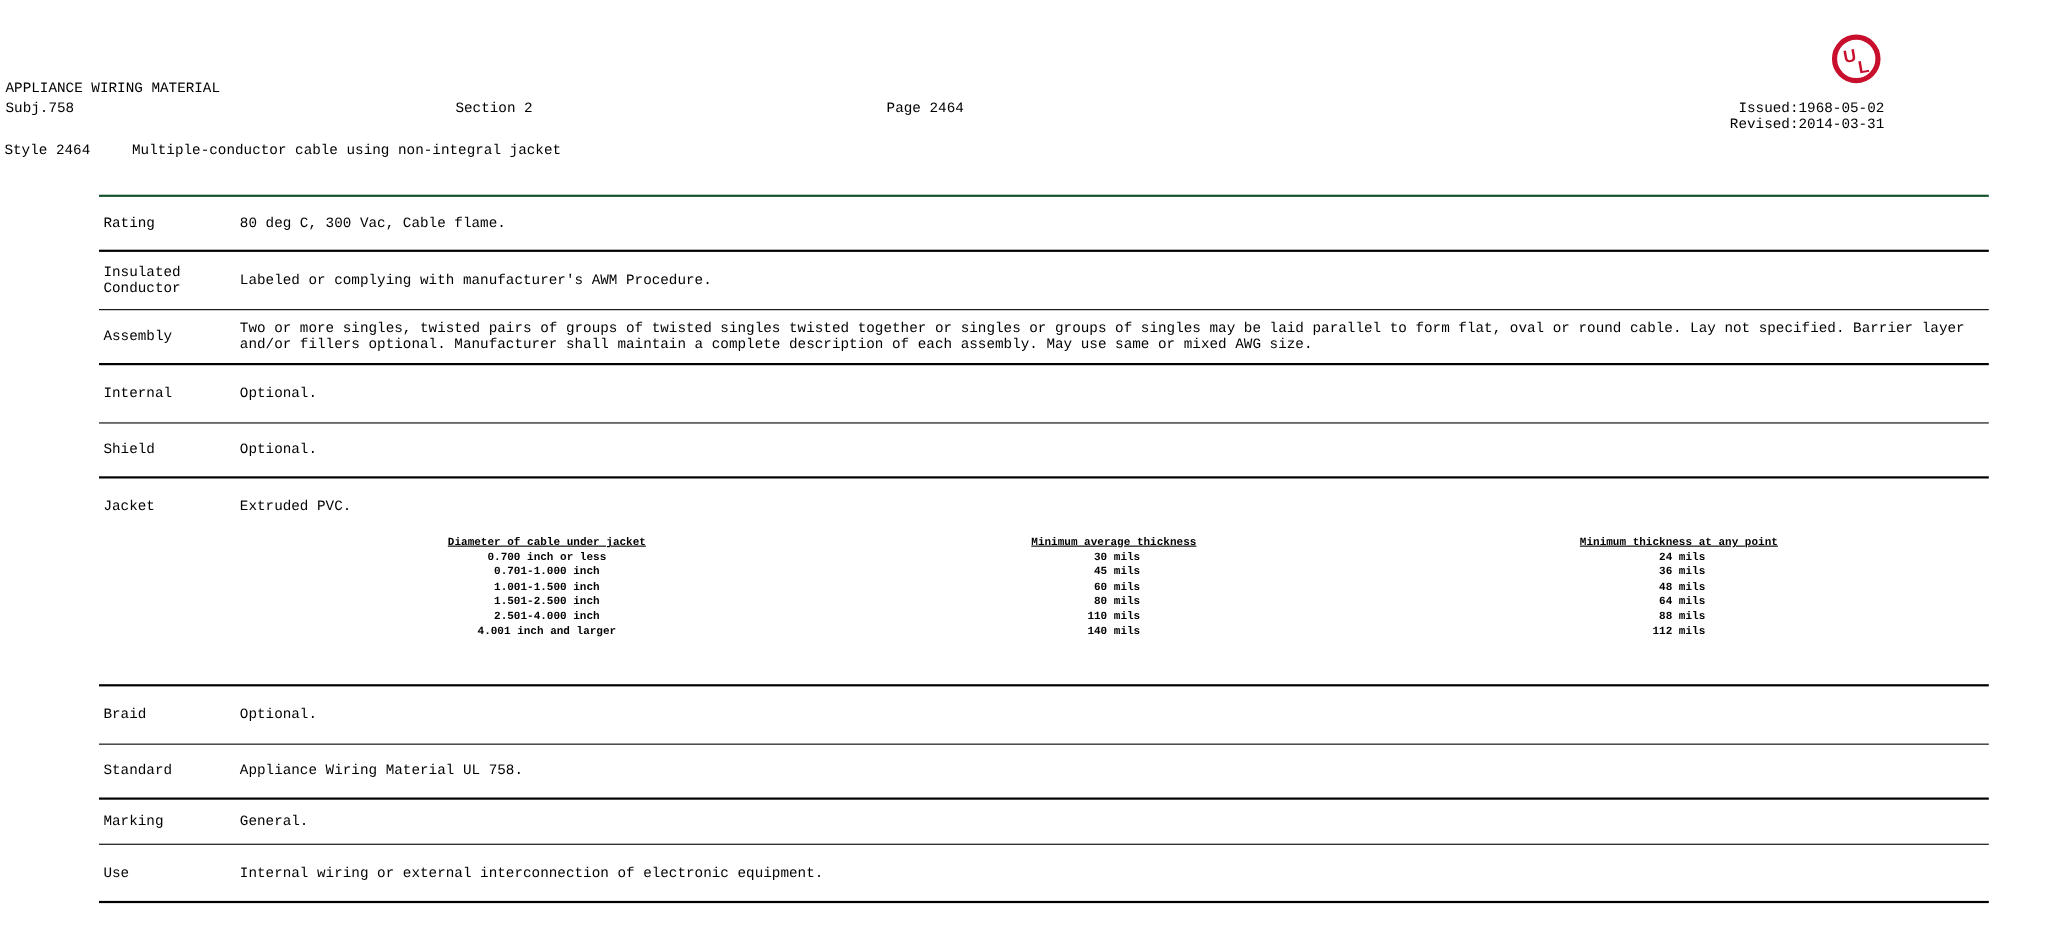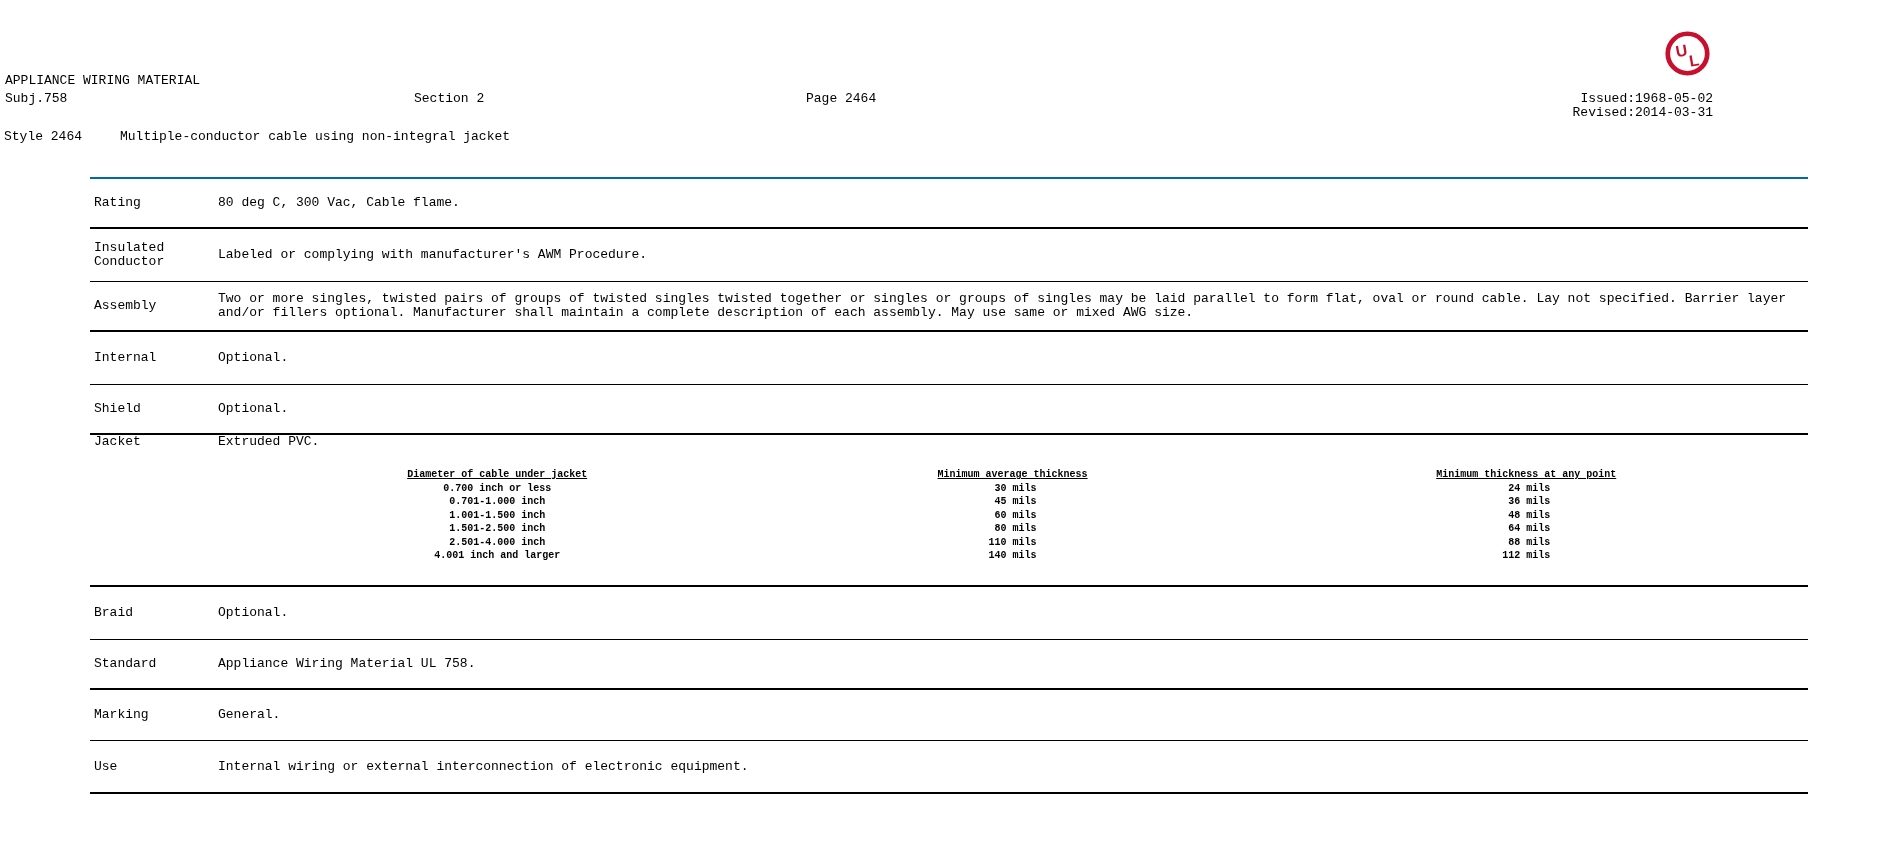--- a/index.html
+++ b/index.html
@@ -15,29 +15,29 @@
   .doc-title   { left:5px;  top:74px; }
   .subject     { left:5px;  top:92px; }
   .section     { left:414px; top:92px; }
   .page-number { left:806px; top:92px; }
   .dates       { right:168px; top:92px; text-align:right; }
   .logo-wrap   { left:1664px; top:30px; width:47px; height:47px; }
   .style-number { left:4px;  top:130px; }
   .style-desc   { left:120px; top:130px; }
 
   
-  .spec { position:absolute; left:90px; top:177px; width:1718px; border-top:2px solid #0369a1; }
+  .spec { position:absolute; left:90px; top:177px; width:1718px; border-top:2px solid #14532d; }
   .row  { display:flex; align-items:center; border-bottom:2px solid #000; }
   .row.thin { border-bottom-width:1px; }
-  .h50 { height:50px; } .h51 { height:51px; } .h53 { height:53px; }
+  .h50 { height:50px; } .h51 { height:41px; } .h53 { height:53px; }
   .row-label { width:128px; padding-left:4px; flex-shrink:0; }
   .row-value { flex:1; padding-right:10px; }
 
   
-  .jacket-row { display:block; height:152px; border-bottom:2px solid #000; }
+  .jacket-row { display:block; height:189px; padding-top:19px; border-bottom:2px solid #000; }
   .jacket-top { display:flex; }
   .subtable { position:relative; margin-top:19px; height:95px;
               font-size:10px; line-height:13.5px; }
   .subcol { position:absolute; top:0; transform:translateX(-50%);
             text-align:center; white-space:nowrap; width:max-content;font-weight:bold; }
   .subcol.c1 { left:23.7%; }
   .subcol.c2 { left:53.7%; }
   .subcol.c3 { left:83.6%; }
   .subcol .hdr { text-decoration:underline; }
   .right-block { display:inline-block; text-align:right; }

